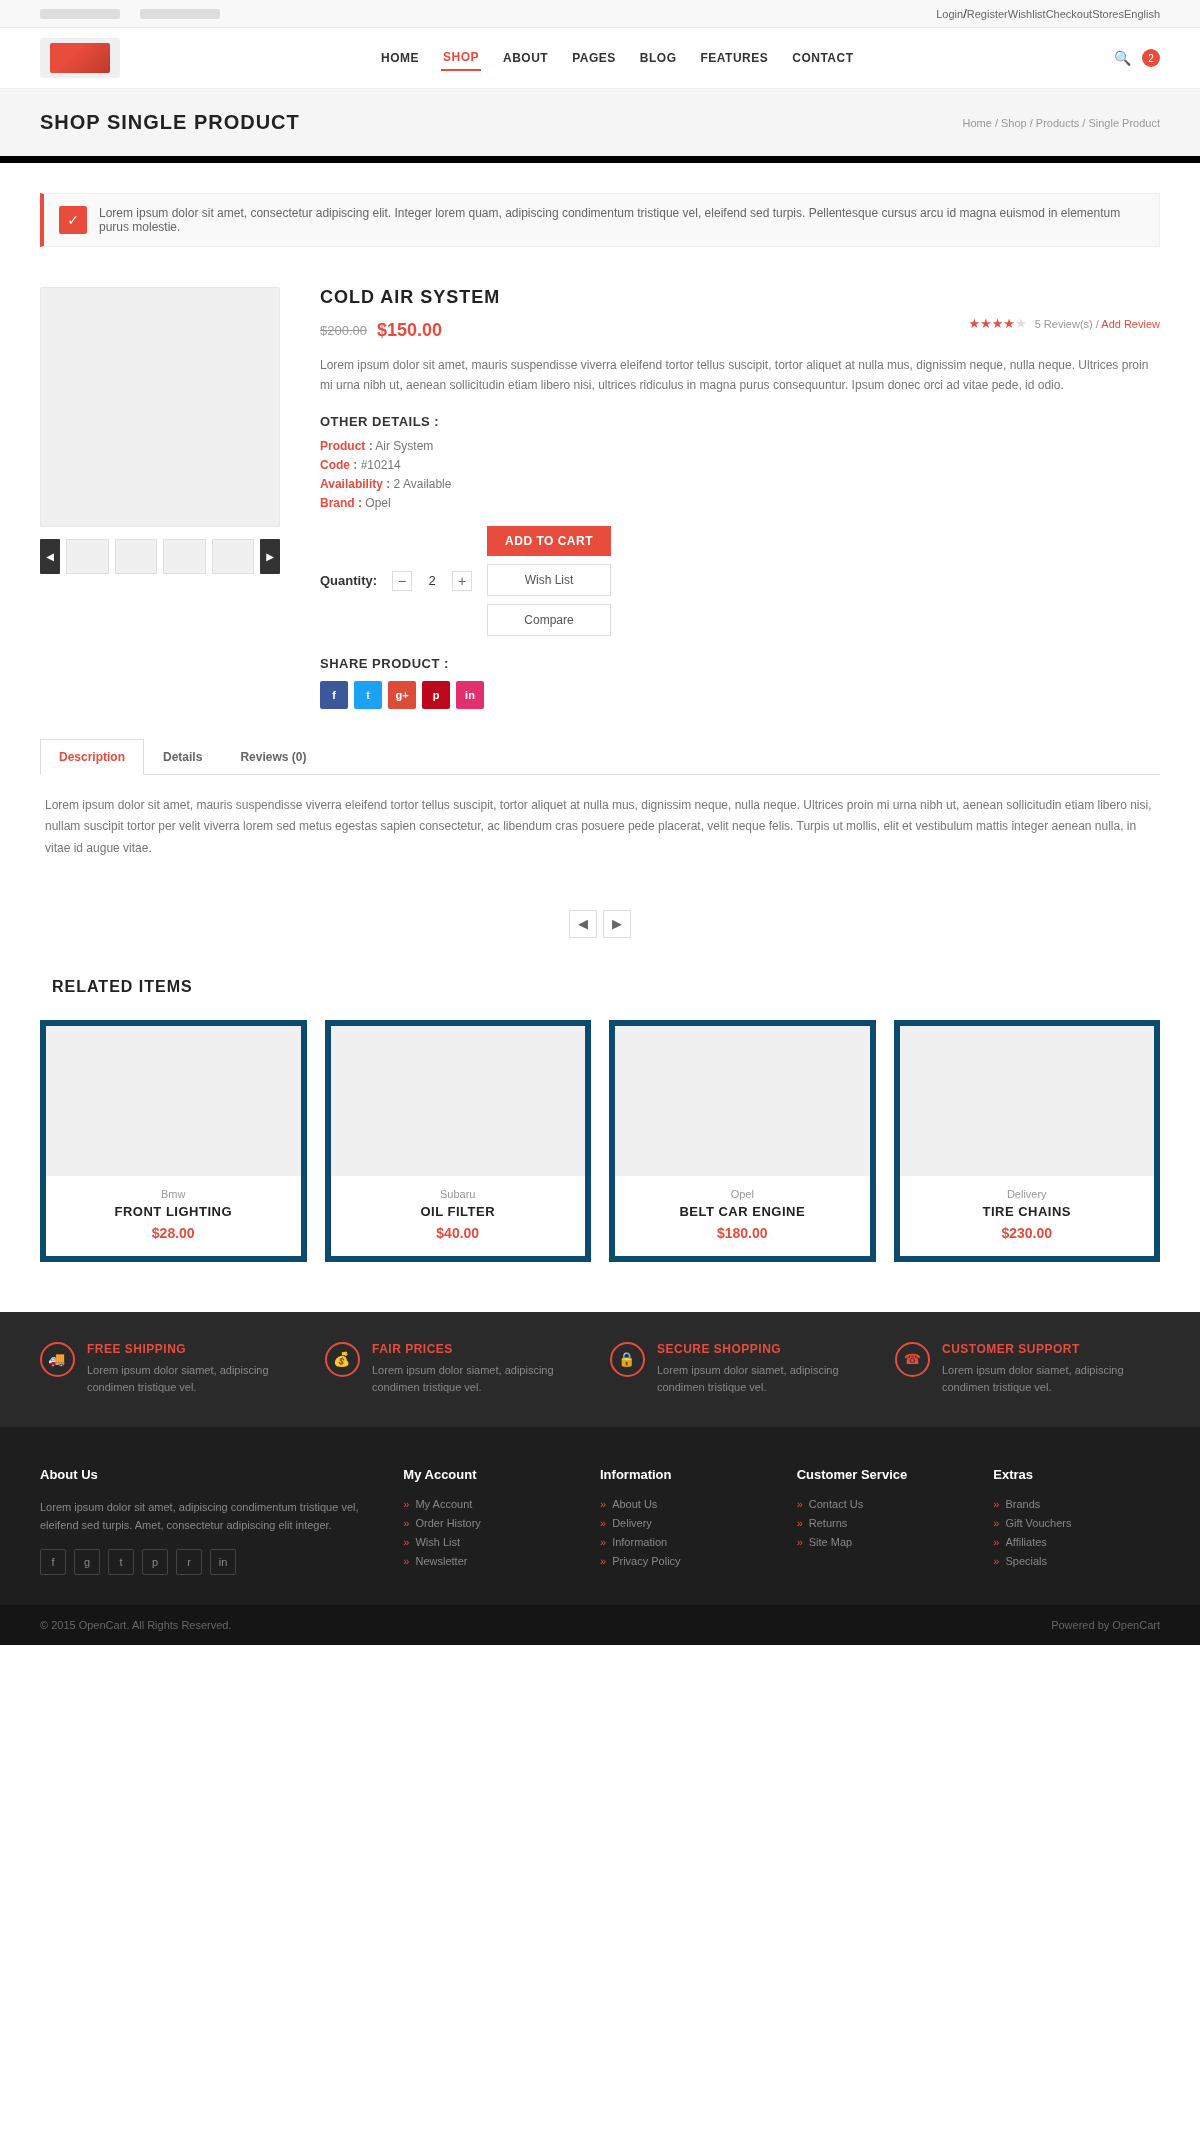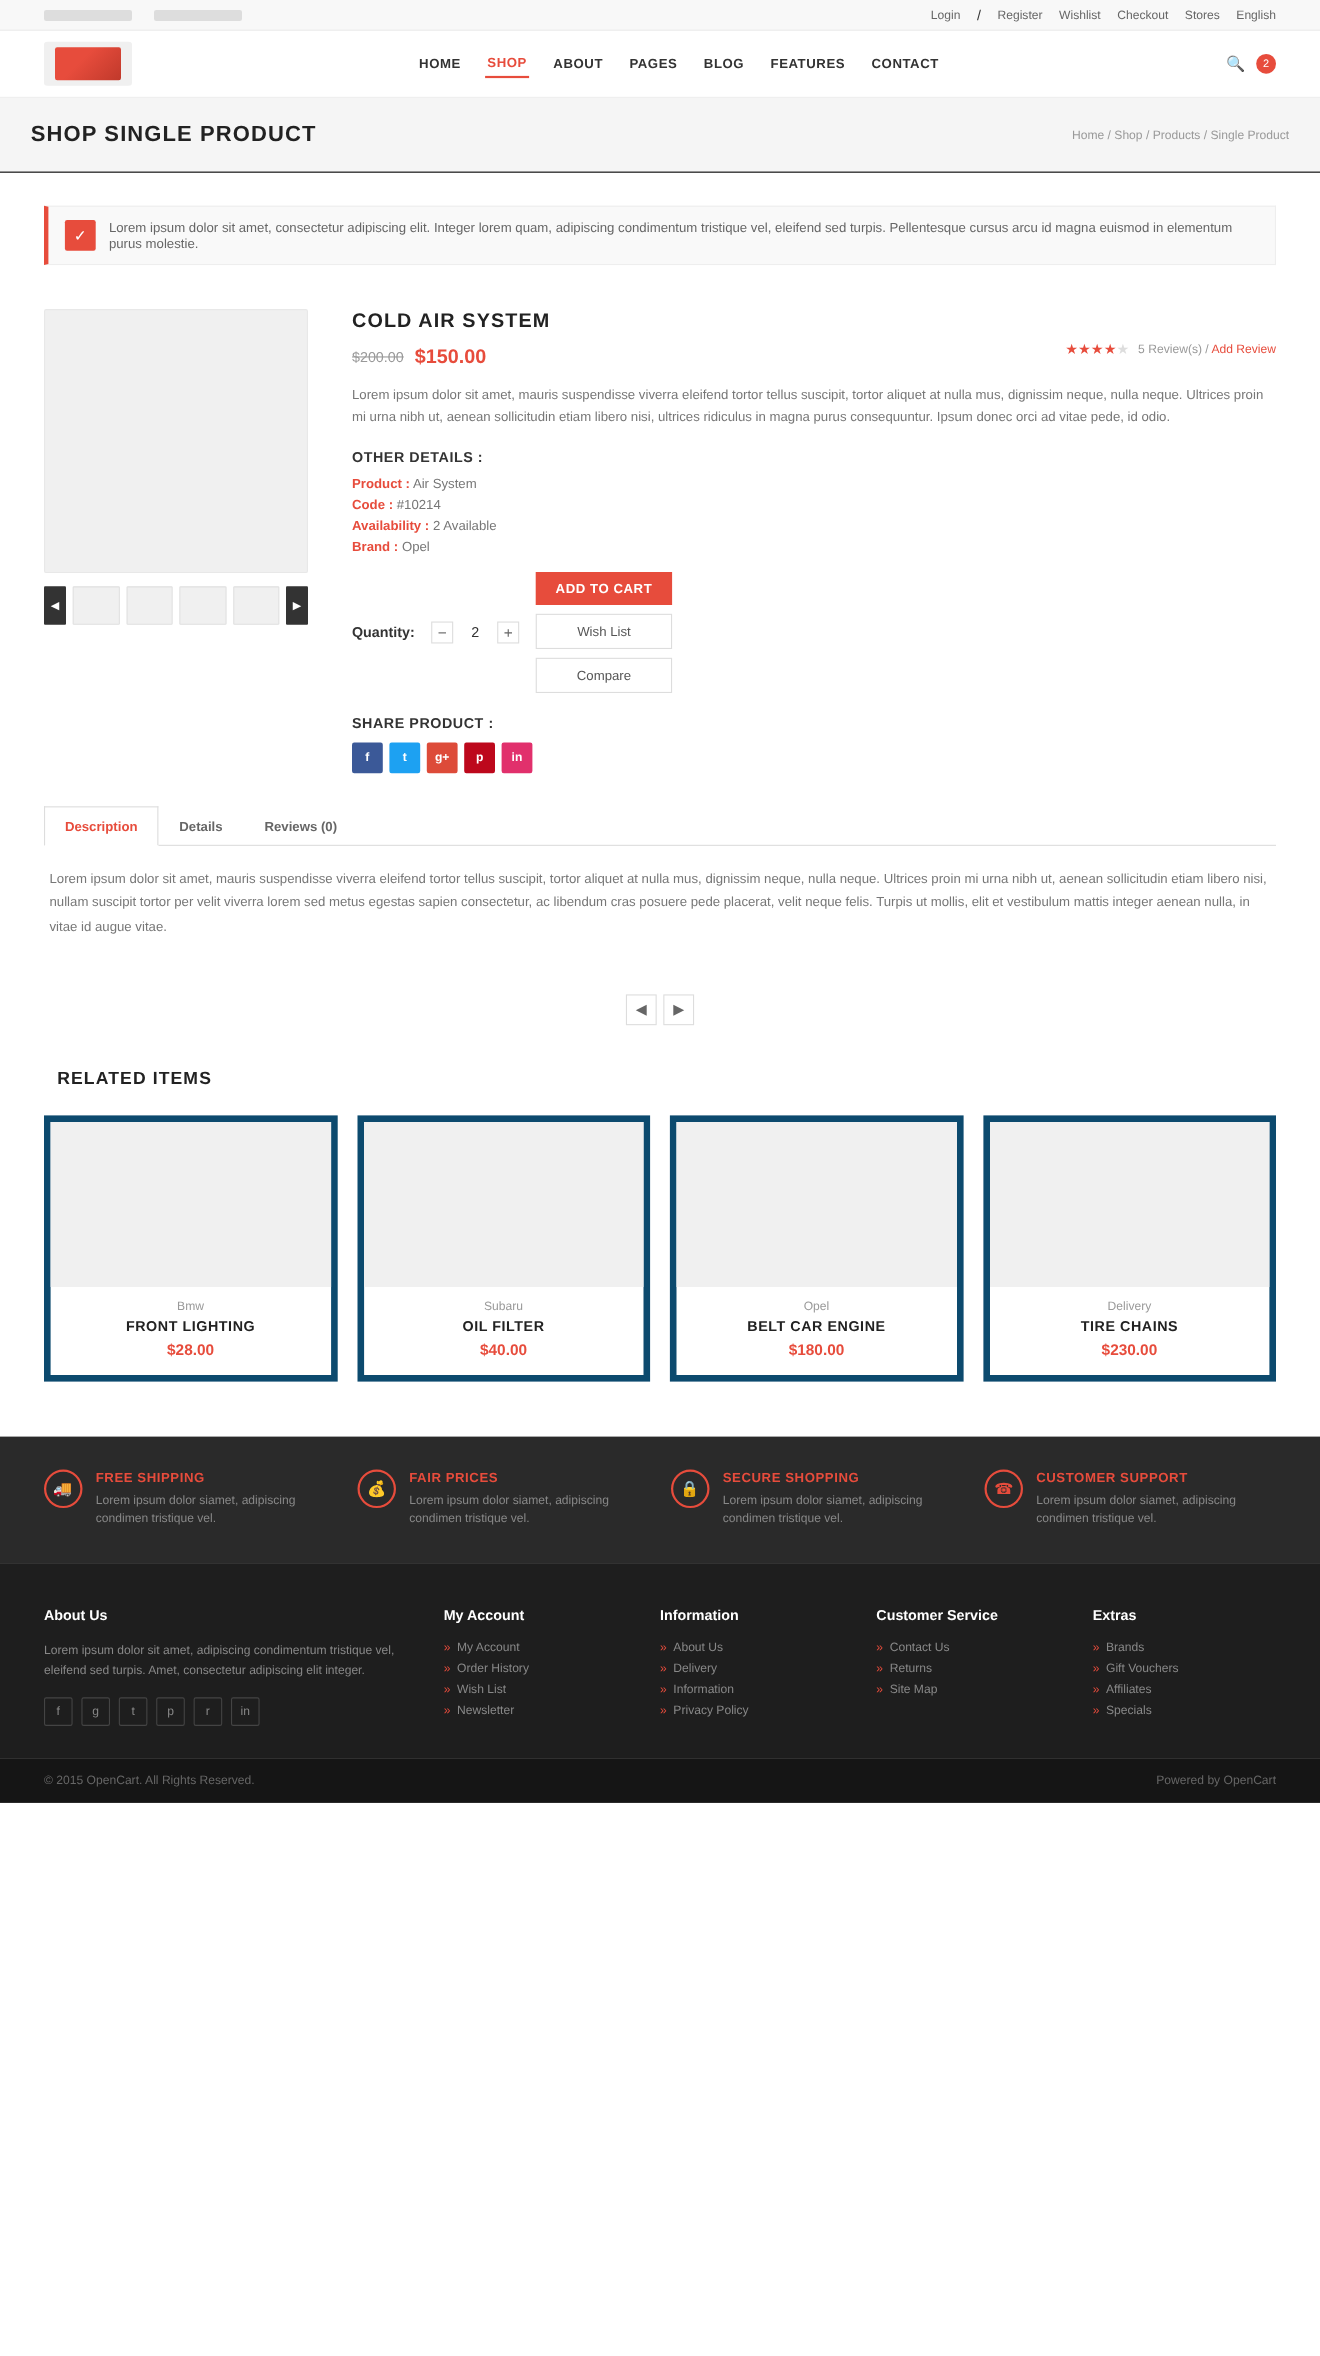--- a/index.html
+++ b/index.html
@@ -2,35 +2,35 @@
 <html><head>
   <meta charset="utf-8">
   <style>
     * { margin: 0; padding: 0; box-sizing: border-box; }
     body { font-family: Arial, sans-serif; font-size: 13px; color: #333; background: #fff; width: 1200px; }
 
     
     .top-bar { background: #f8f8f8; border-bottom: 1px solid #e8e8e8; padding: 6px 40px; display: flex; justify-content: space-between; align-items: center; }
     .top-bar-left { display: flex; gap: 20px; align-items: center; }
     .top-bar-left span { font-size: 11px; color: #999; background: #ddd; display: inline-block; width: 80px; height: 10px; border-radius: 2px; }
-    .top-bar-right { display: flex; gap: 15px; align-items: center; }
+    .top-bar-right { display: flex; align-items: center; }
     .top-bar-right a { font-size: 11px; color: #666; text-decoration: none; }
 
     
     .main-nav { display: flex; justify-content: space-between; align-items: center; padding: 10px 40px; border-bottom: 1px solid #eee; background: #fff; }
     .logo { width: 80px; height: 40px; background: #f0f0f0; border-radius: 3px; display: flex; align-items: center; justify-content: center; }
     .logo-img { width: 60px; height: 30px; background: linear-gradient(135deg, #e74c3c 40%, #c0392b 100%); border-radius: 2px; }
     .nav-links { display: flex; gap: 20px; align-items: center; }
     .nav-links a { font-size: 12px; color: #333; text-decoration: none; font-weight: 600; letter-spacing: 0.5px; text-transform: uppercase; padding: 5px 2px; }
     .nav-links a.active { color: #e74c3c; border-bottom: 2px solid #e74c3c; }
     .nav-icons { display: flex; gap: 10px; align-items: center; }
     .cart-icon { background: #e74c3c; color: #fff; border-radius: 50%; width: 18px; height: 18px; display: flex; align-items: center; justify-content: center; font-size: 10px; }
 
     
-    .page-header { background: #f5f5f5; padding: 22px 28px; display: flex; justify-content: space-between; align-items: center; border-bottom: 1px solid #000000; }
+    .page-header { background: #f5f5f5; padding: 22px 40px; display: flex; justify-content: space-between; align-items: center; border-bottom: 7px solid #000000; }
     .page-title { font-size: 20px; font-weight: 700; color: #222; letter-spacing: 1px; text-transform: uppercase; }
     .breadcrumb { font-size: 11px; color: #999; }
 
     
     .alert-section { padding: 30px 40px 10px; }
     .alert-box { background: #f9f9f9; border: 1px solid #eee; border-left: 4px solid #e74c3c; padding: 12px 15px; display: flex; align-items: flex-start; gap: 12px; }
     .alert-icon { width: 28px; height: 28px; background: #e74c3c; border-radius: 2px; display: flex; align-items: center; justify-content: center; color: #fff; font-size: 14px; flex-shrink: 0; }
     .alert-text { font-size: 12px; color: #666; }
     .alert-text strong { color: #e74c3c; font-size: 13px; display: block; margin-bottom: 4px; }
 

